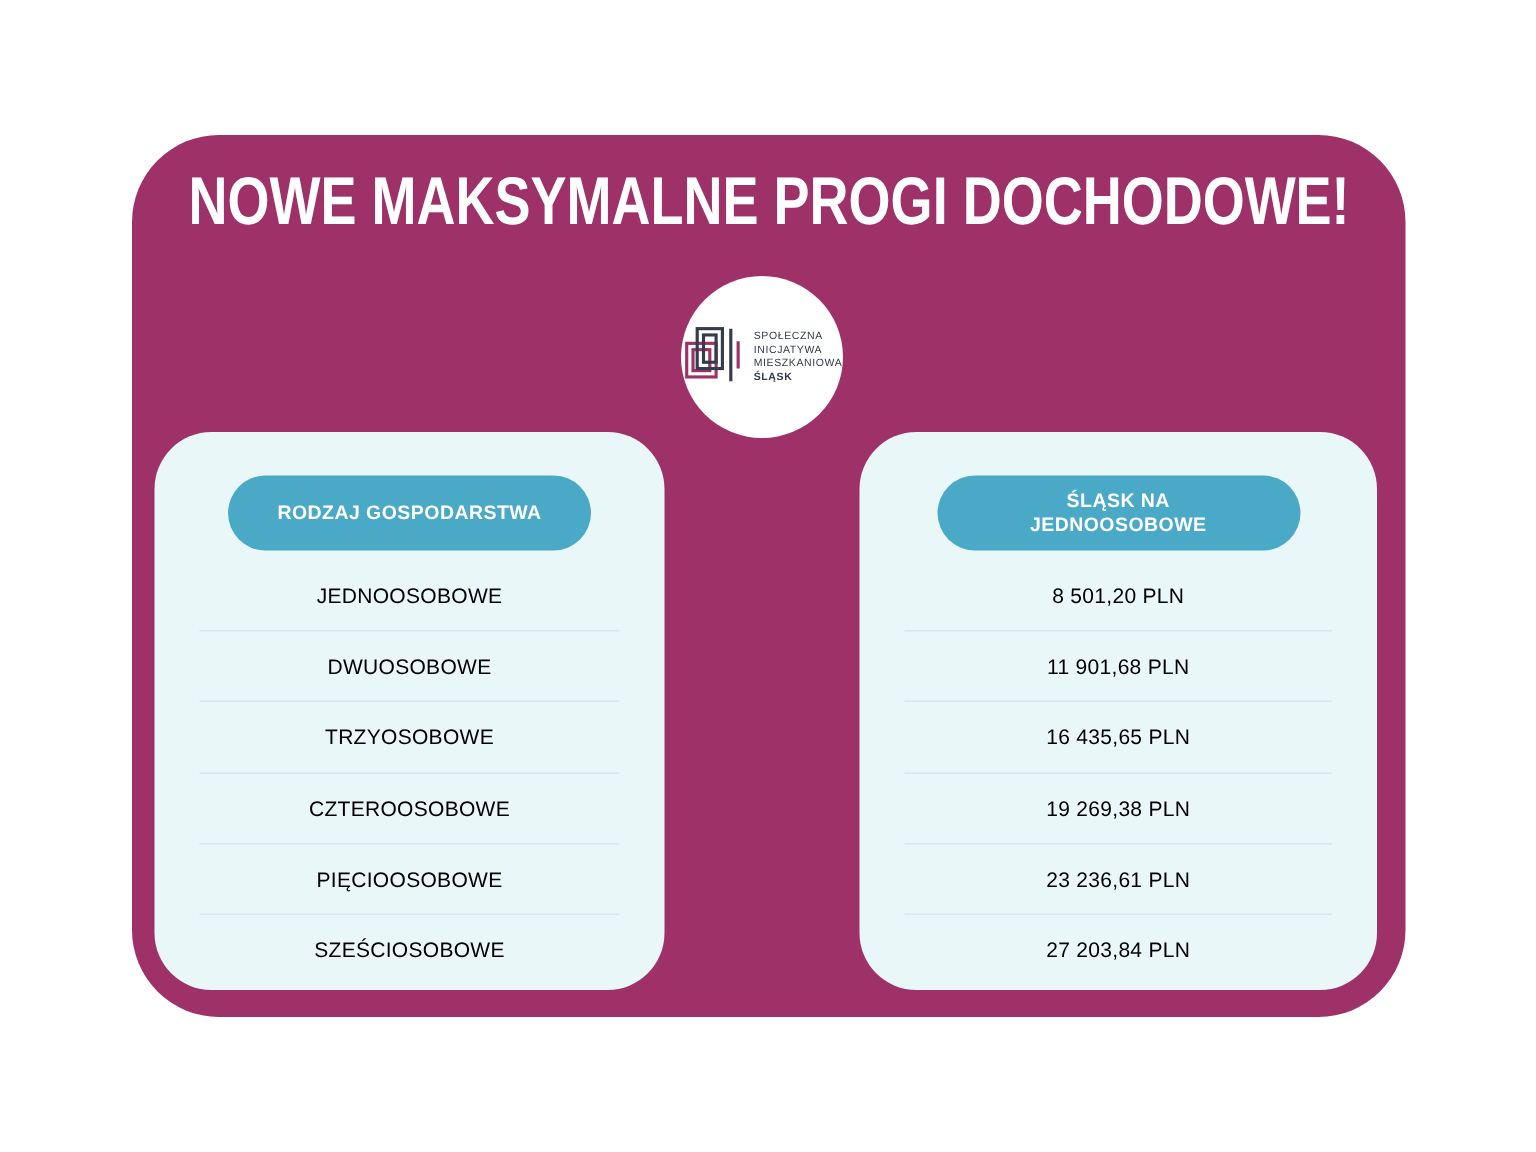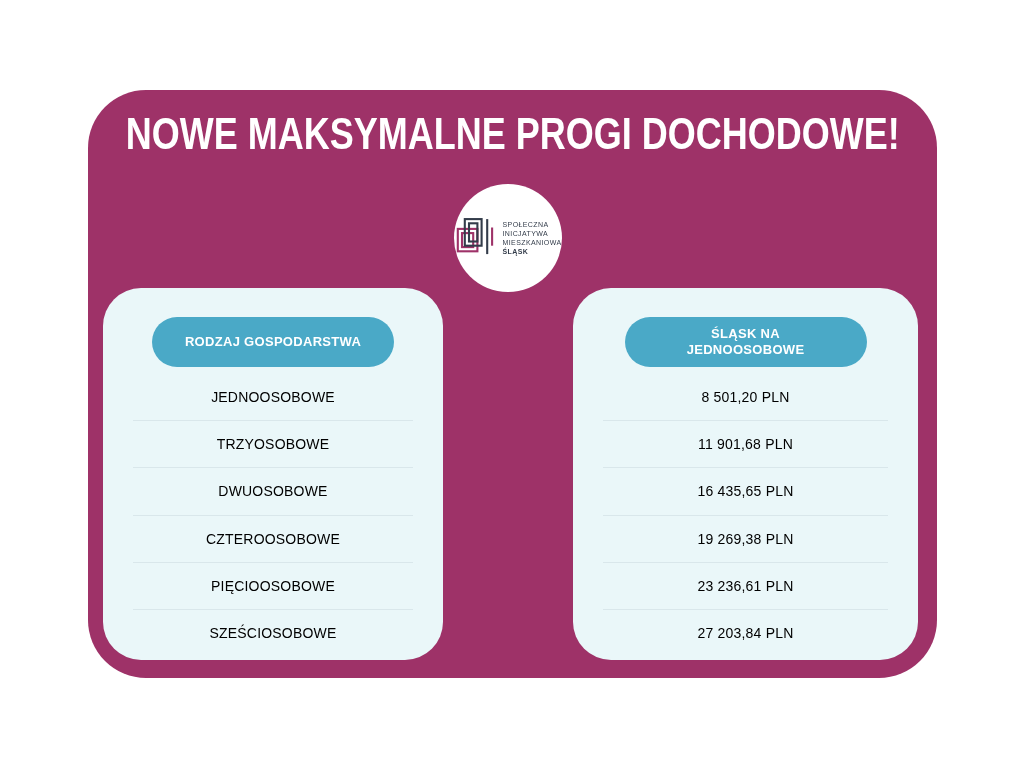--- a/index.html
+++ b/index.html
@@ -149,22 +149,22 @@
       </div>
     </div>
 
     <div class="card left">
       <div class="pill">
         <span>RODZAJ GOSPODARSTWA</span>
         <span></span>
       </div>
       <div class="rows">
         <div class="row">JEDNOOSOBOWE</div>
+        <div class="row">DWUOSOBOWE</div>
         <div class="row">TRZYOSOBOWE</div>
-        <div class="row">DWUOSOBOWE</div>
         <div class="row">CZTEROOSOBOWE</div>
         <div class="row">PIĘCIOOSOBOWE</div>
         <div class="row">SZEŚCIOSOBOWE</div>
       </div>
     </div>
 
     <div class="card right">
       <div class="pill">
         <span>ŚLĄSK NA</span>
         <span>JEDNOOSOBOWE</span>

